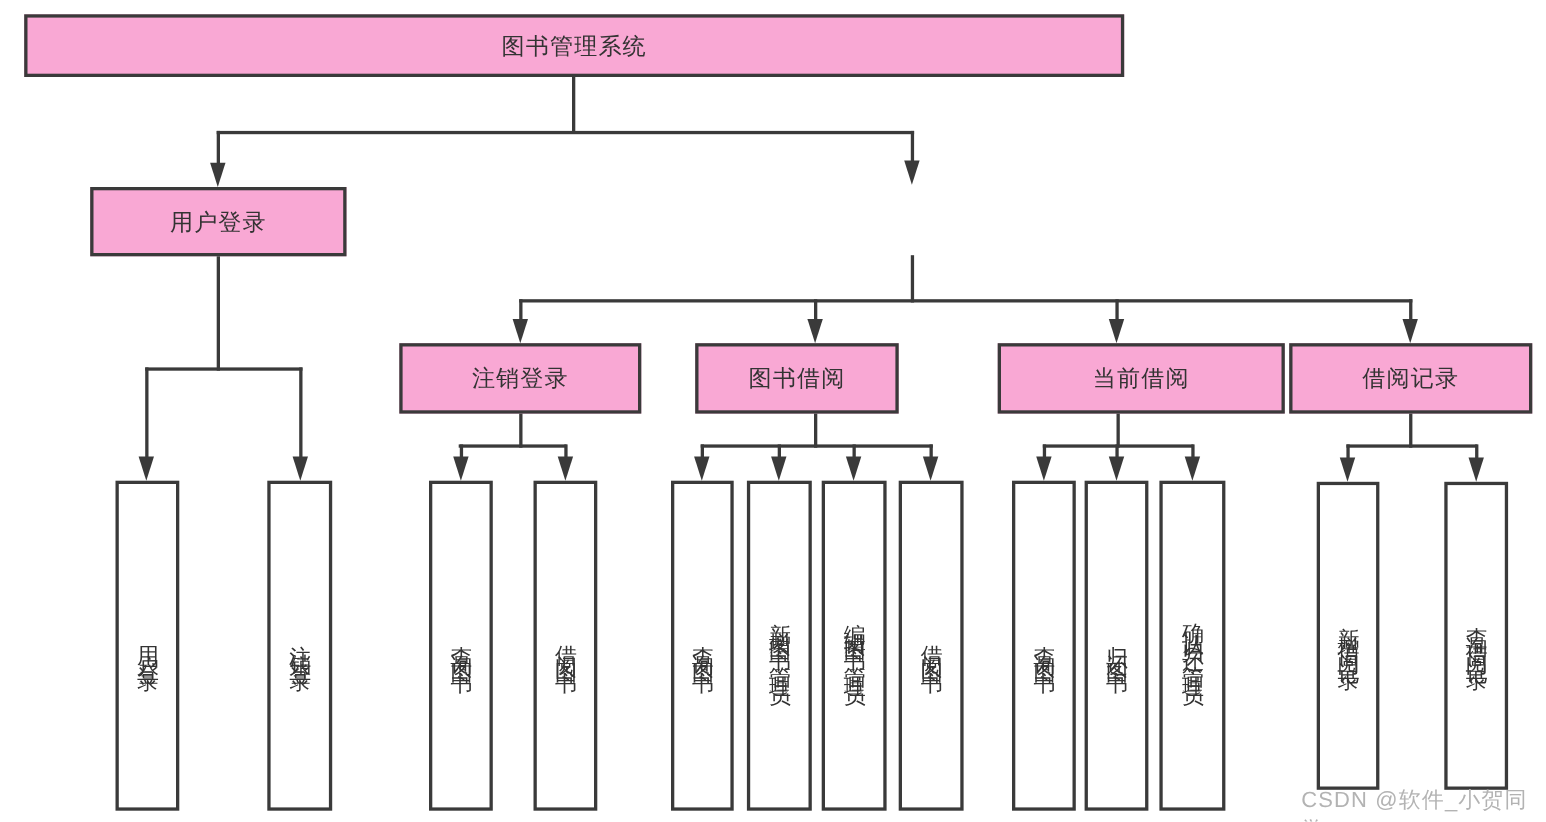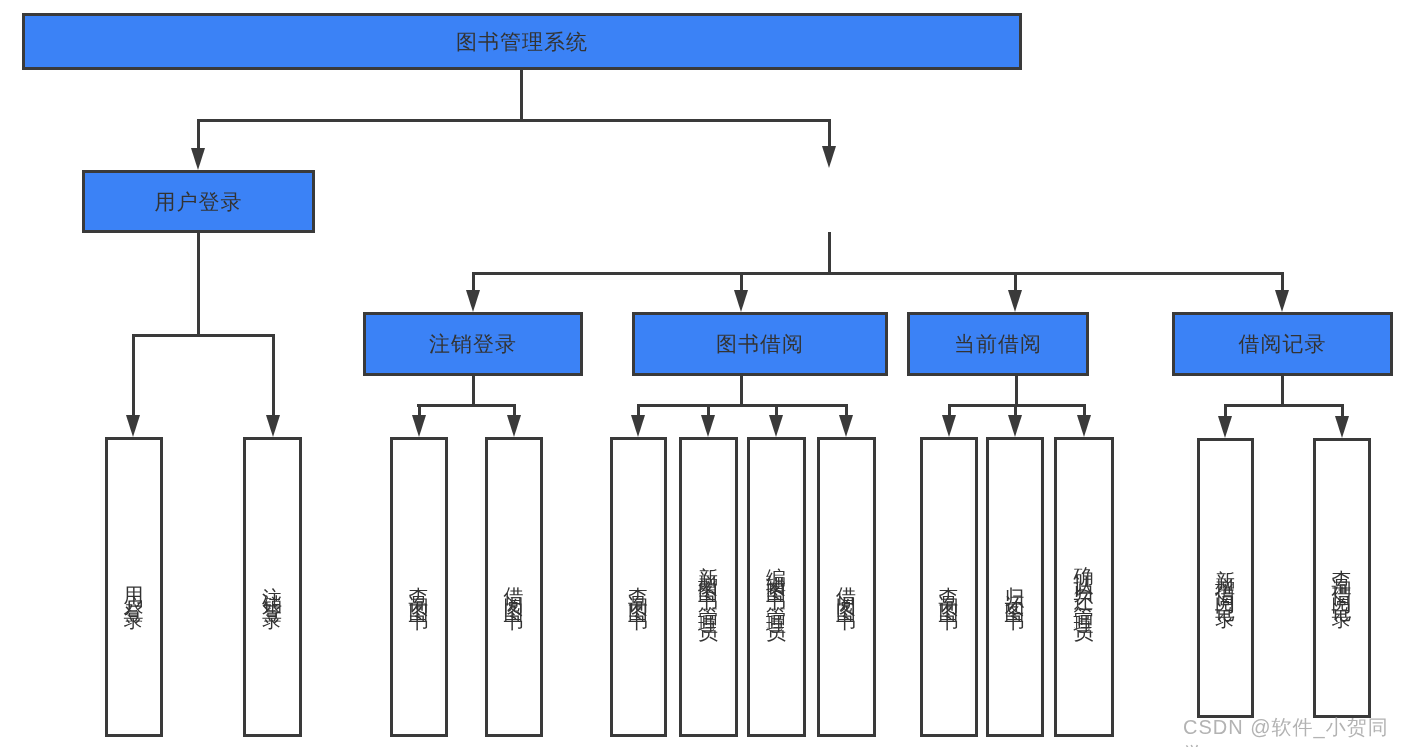--- a/index.html
+++ b/index.html
@@ -1,18 +1,18 @@
 <!DOCTYPE html>
 <html><head>
 <meta charset="utf-8">
 <style>
   html,body{margin:0;padding:0;background:#fff;}
   #canvas{position:relative;width:1405px;height:747px;background:#ffffff;overflow:hidden;
           font-family:"Liberation Sans","DejaVu Sans",sans-serif;}
-  .node{position:absolute;box-sizing:border-box;border:3px solid #3a3a3a;background:#3b82f6;
+  .node{position:absolute;box-sizing:border-box;border:3px solid #3a3a3a;background:#f9a8d4;
         display:flex;align-items:center;justify-content:center;color:#333333;
         font-size:21px;letter-spacing:1px;}
   .vnode{position:absolute;box-sizing:border-box;border:3px solid #3a3a3a;background:#fff;
          display:flex;align-items:center;justify-content:center;color:#333333;font-size:20px;}
   .vtext{writing-mode:vertical-rl;text-orientation:mixed;letter-spacing:8px;line-height:1;}
   .hl,.vl{position:absolute;background:#3a3a3a;}
   .arw{position:absolute;width:0;height:0;border-left:7px solid transparent;
        border-right:7px solid transparent;border-top:22px solid #3a3a3a;}
   .watermark{position:absolute;left:1183px;top:714px;color:#b3b3b3;font-size:20px;
              letter-spacing:1px;z-index:5;}
@@ -28,25 +28,25 @@
 
   <div class="node" style="left:82px;top:170px;width:233px;height:63px;">
     <span>用户登录</span>
   </div>
 
 
   <div class="node" style="left:363px;top:312px;width:220px;height:64px;">
     <span>注销登录</span>
   </div>
 
-  <div class="node" style="left:632px;top:312px;width:256px;height:64px;">
+  <div class="node" style="left:632px;top:312px;width:185px;height:64px;">
     <span>图书借阅</span>
   </div>
 
-  <div class="node" style="left:907px;top:312px;width:182px;height:64px;">
+  <div class="node" style="left:907px;top:312px;width:261px;height:64px;">
     <span>当前借阅</span>
   </div>
 
   <div class="node" style="left:1172px;top:312px;width:221px;height:64px;">
     <span>借阅记录</span>
   </div>
 
   <div class="vnode" style="left:105px;top:437px;width:58px;height:300px;">
     <span class="vtext">用户登录</span>
   </div>

